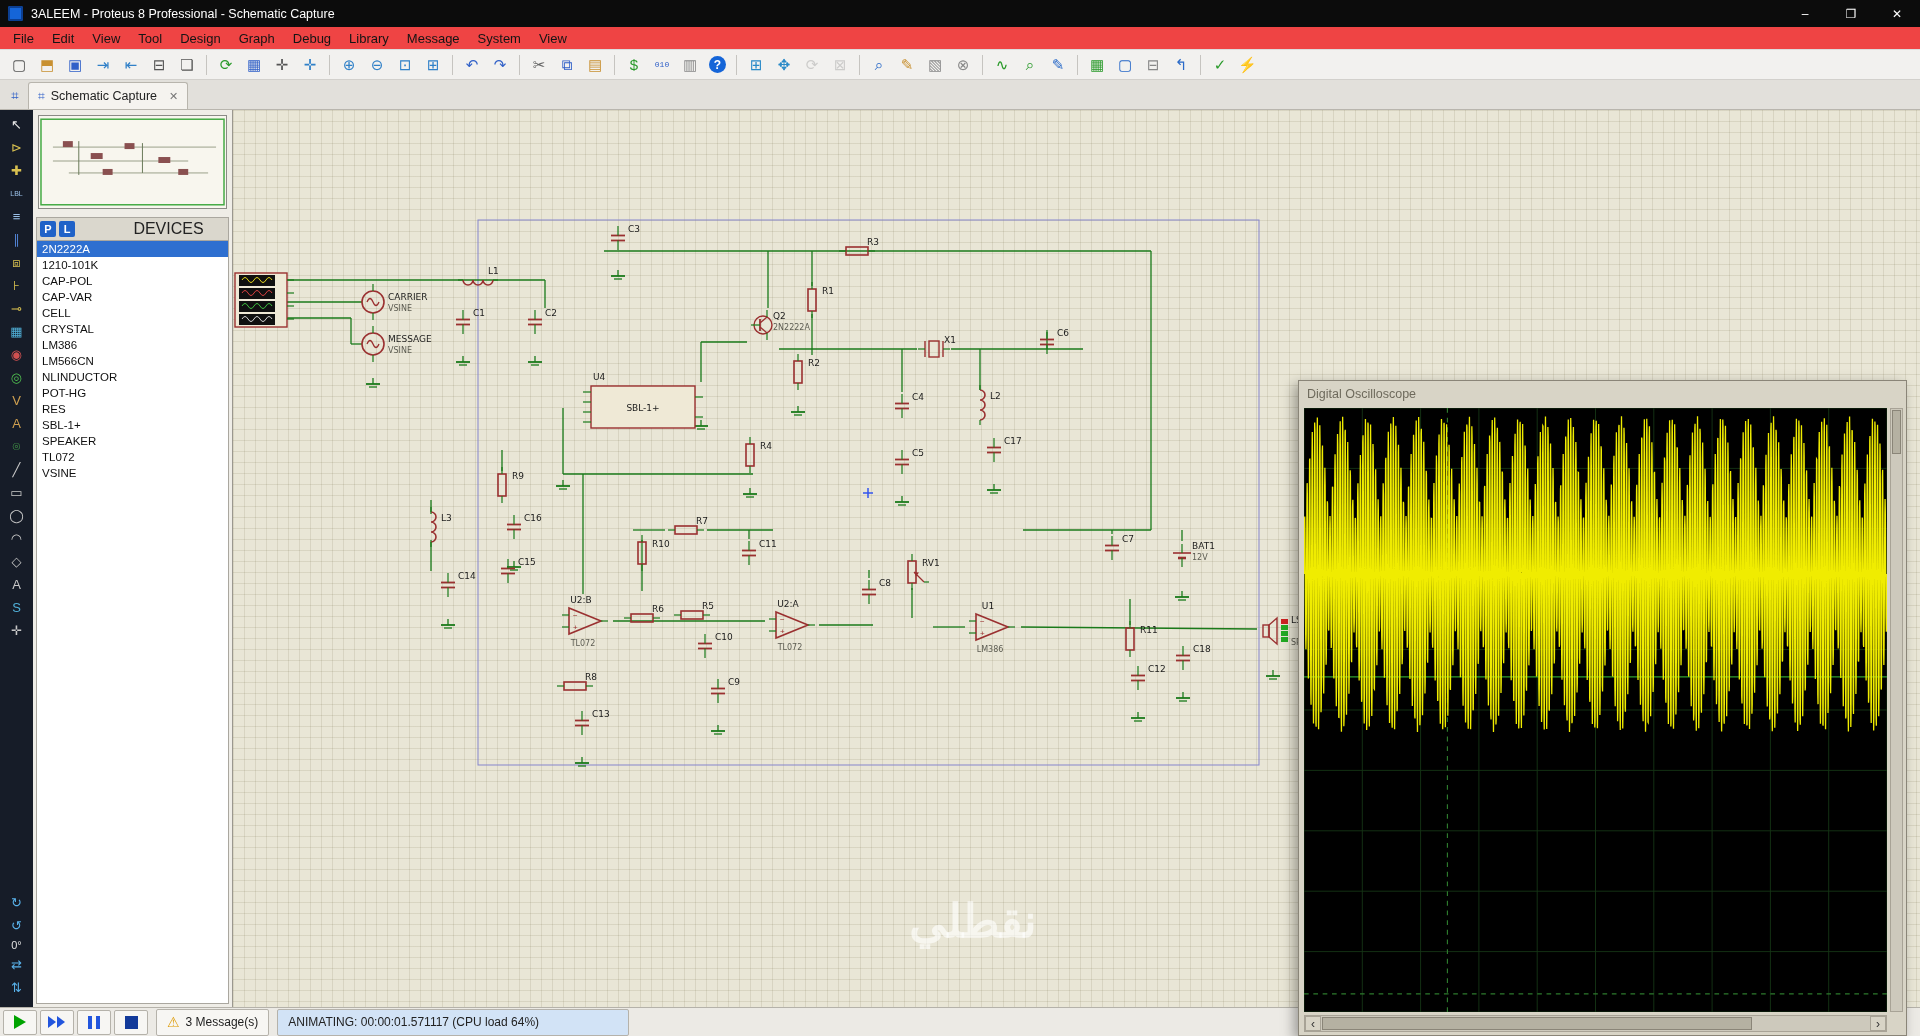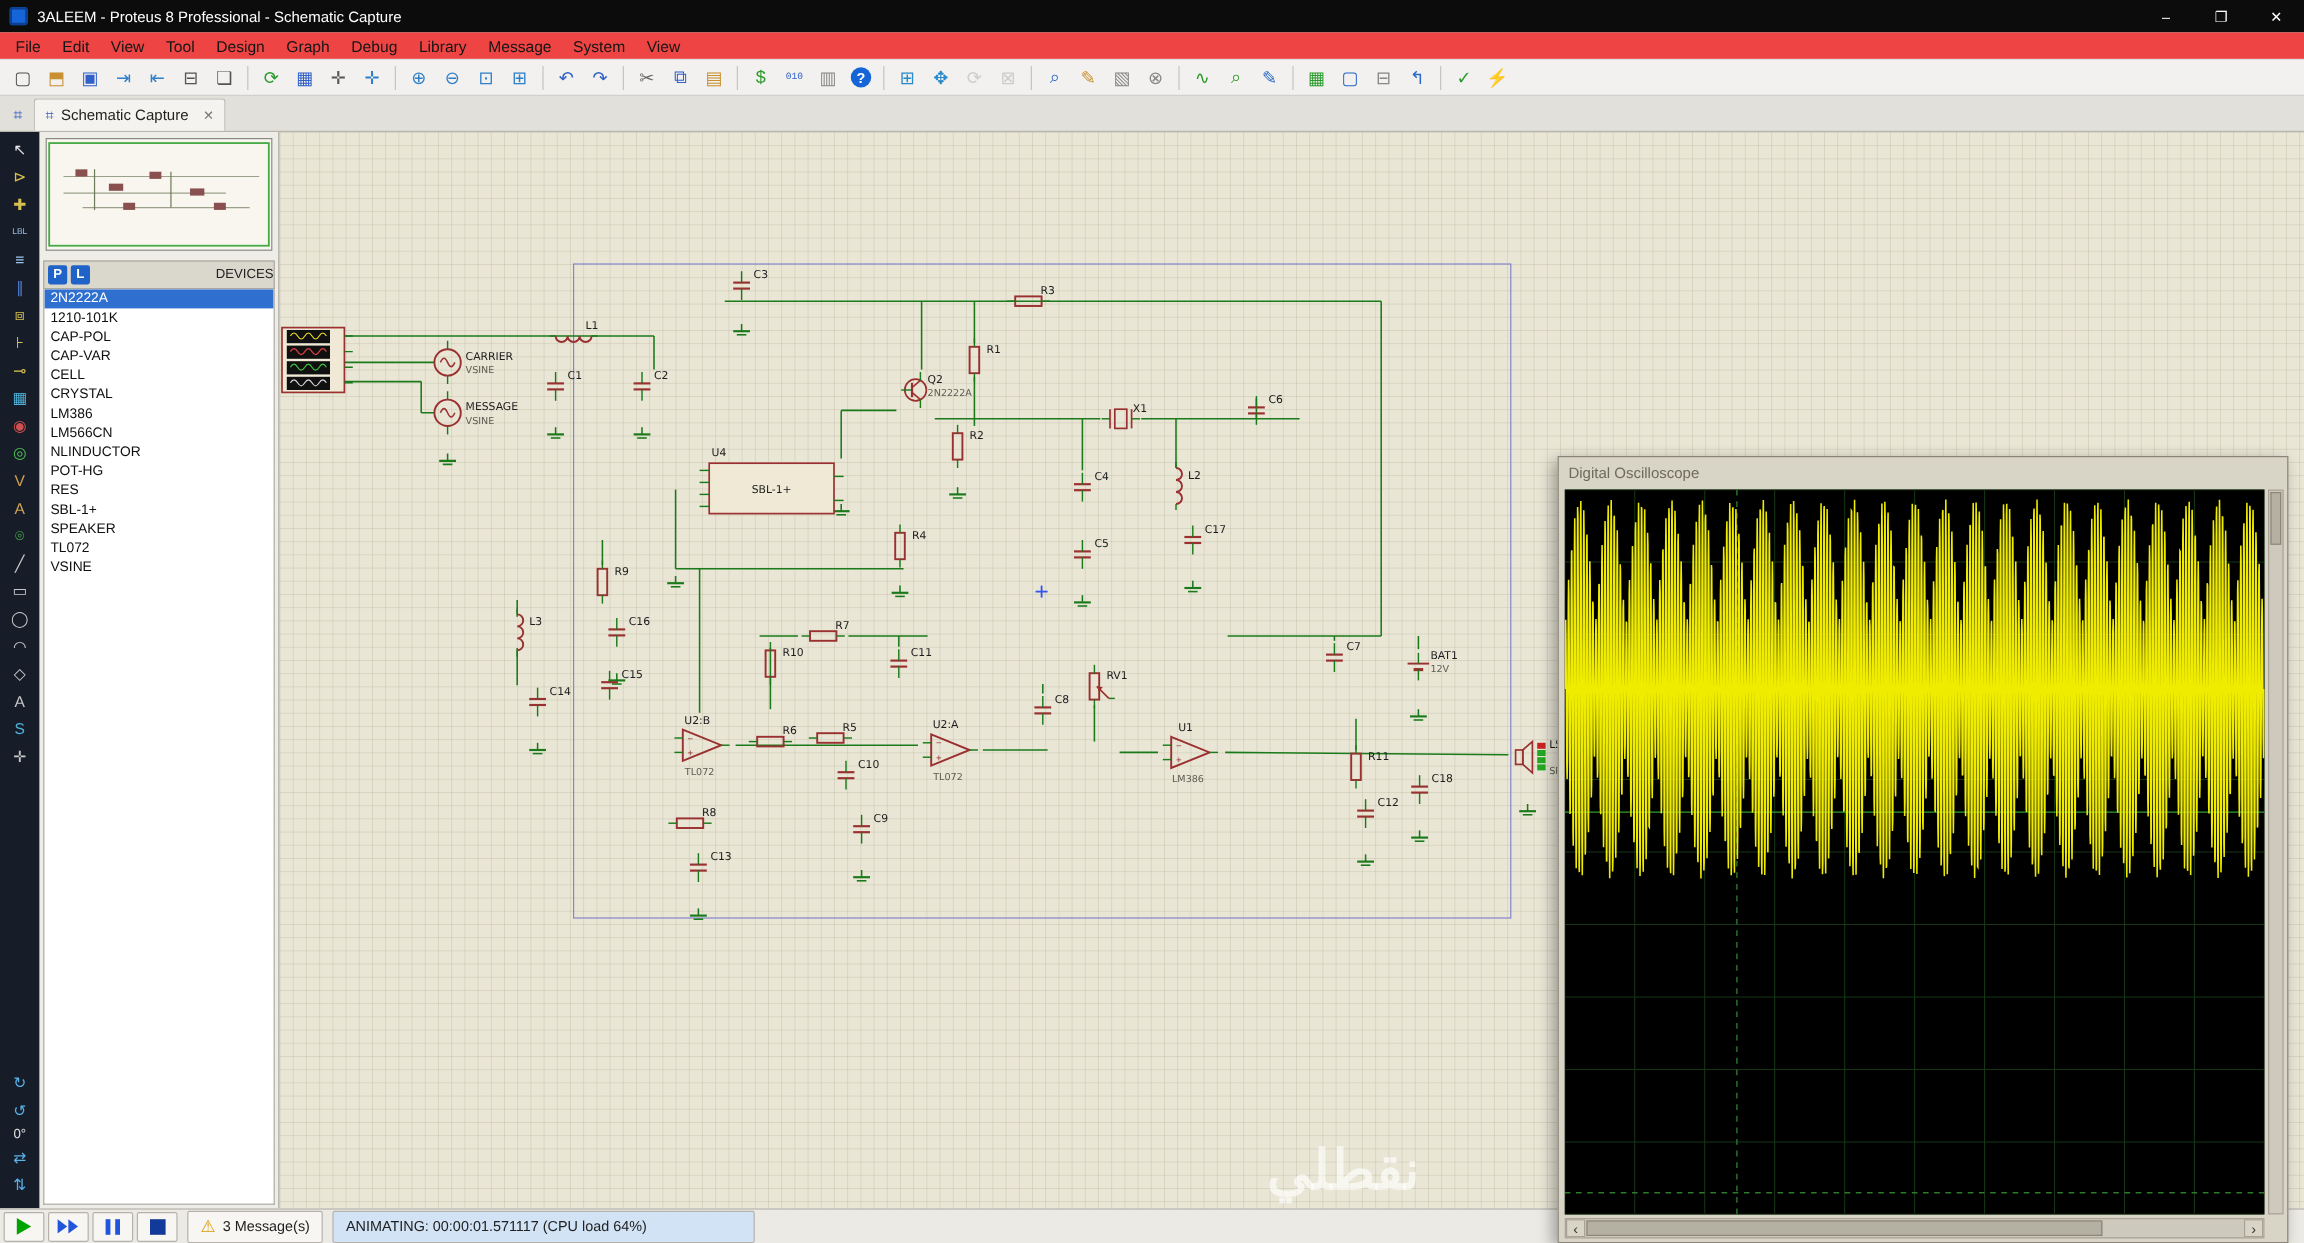--- a/index.html
+++ b/index.html
@@ -49,34 +49,34 @@
 
   
   .leftpanel{position:absolute;left:33px;top:110px;width:200px;bottom:29px;background:#efede7;
     border-right:1px solid #9a978f;display:flex;flex-direction:column;box-sizing:border-box;}
   .minimap{height:92px;margin:5px 5px 8px 5px;background:#f8f6ee;border:1px solid#8a8a85;position:relative;flex:none;}
   .minimap svg{width:100%;height:100%;display:block;}
   .dev-header{height:22px;display:flex;align-items:center;background:#dad7cd;border:1px solid #aaa79f;
     margin:0 3px;flex:none;}
   .pl-btn{width:16px;height:16px;background:#1f62c8;color:#fff;font-size:11px;font-weight:bold;
     display:flex;align-items:center;justify-content:center;margin-left:3px;border-radius:2px;}
-  .dev-title{flex:1;text-align:right;font-size:11px;color:#222;padding-left:34px;}
+  .dev-title{flex:1;text-align:center;font-size:16px;color:#222;padding-left:34px;}
   .dev-list{flex:1;background:#fff;border:1px solid #aaa79f;border-top:none;margin:0 3px 3px 3px;overflow:hidden;}
   .dev-row{height:16px;line-height:16px;font-size:11.5px;padding-left:5px;color:#101010;white-space:nowrap;}
   .dev-row.selected{background:#2e6fd0;color:#fff;}
 
   
   .canvas{position:absolute;left:233px;top:110px;right:0;bottom:29px;background-color:#e9e6d6;
     background-image:linear-gradient(rgba(125,120,85,0.16) 1px,transparent 1px),
                      linear-gradient(90deg,rgba(125,120,85,0.16) 1px,transparent 1px);
     background-size:11px 11px;overflow:hidden;}
   .canvas svg{position:absolute;left:0;top:0;}
   .clabel{font:9px "DejaVu Sans",sans-serif;fill:#1c1c1c;}
   .cvalue{font:8px "DejaVu Sans",sans-serif;fill:#5c5c52;}
-  .watermark{position:absolute;left:530px;top:838px;width:420px;text-align:right;pointer-events:none;}
+  .watermark{position:absolute;left:530px;top:784px;width:420px;text-align:center;pointer-events:none;}
   .wm1{font-size:46px;font-weight:bold;color:rgba(255,255,255,0.62);}
   .wm2{font-size:27px;letter-spacing:3px;color:rgba(255,255,255,0.55);}
 
   
   .statusbar{position:absolute;left:0;bottom:0;width:100%;height:29px;background:#eceae5;
     border-top:1px solid #b5b2aa;display:flex;align-items:center;z-index:10;box-sizing:border-box;}
   .sim-btn{width:34px;height:25px;background:#f7f6f3;border:1px solid #b5b2aa;display:flex;
     align-items:center;justify-content:center;margin-left:3px;padding:0;border-radius:2px;}
   .shape-play{width:0;height:0;border-top:7px solid transparent;border-bottom:7px solid transparent;
     border-left:12px solid #00a300;}

